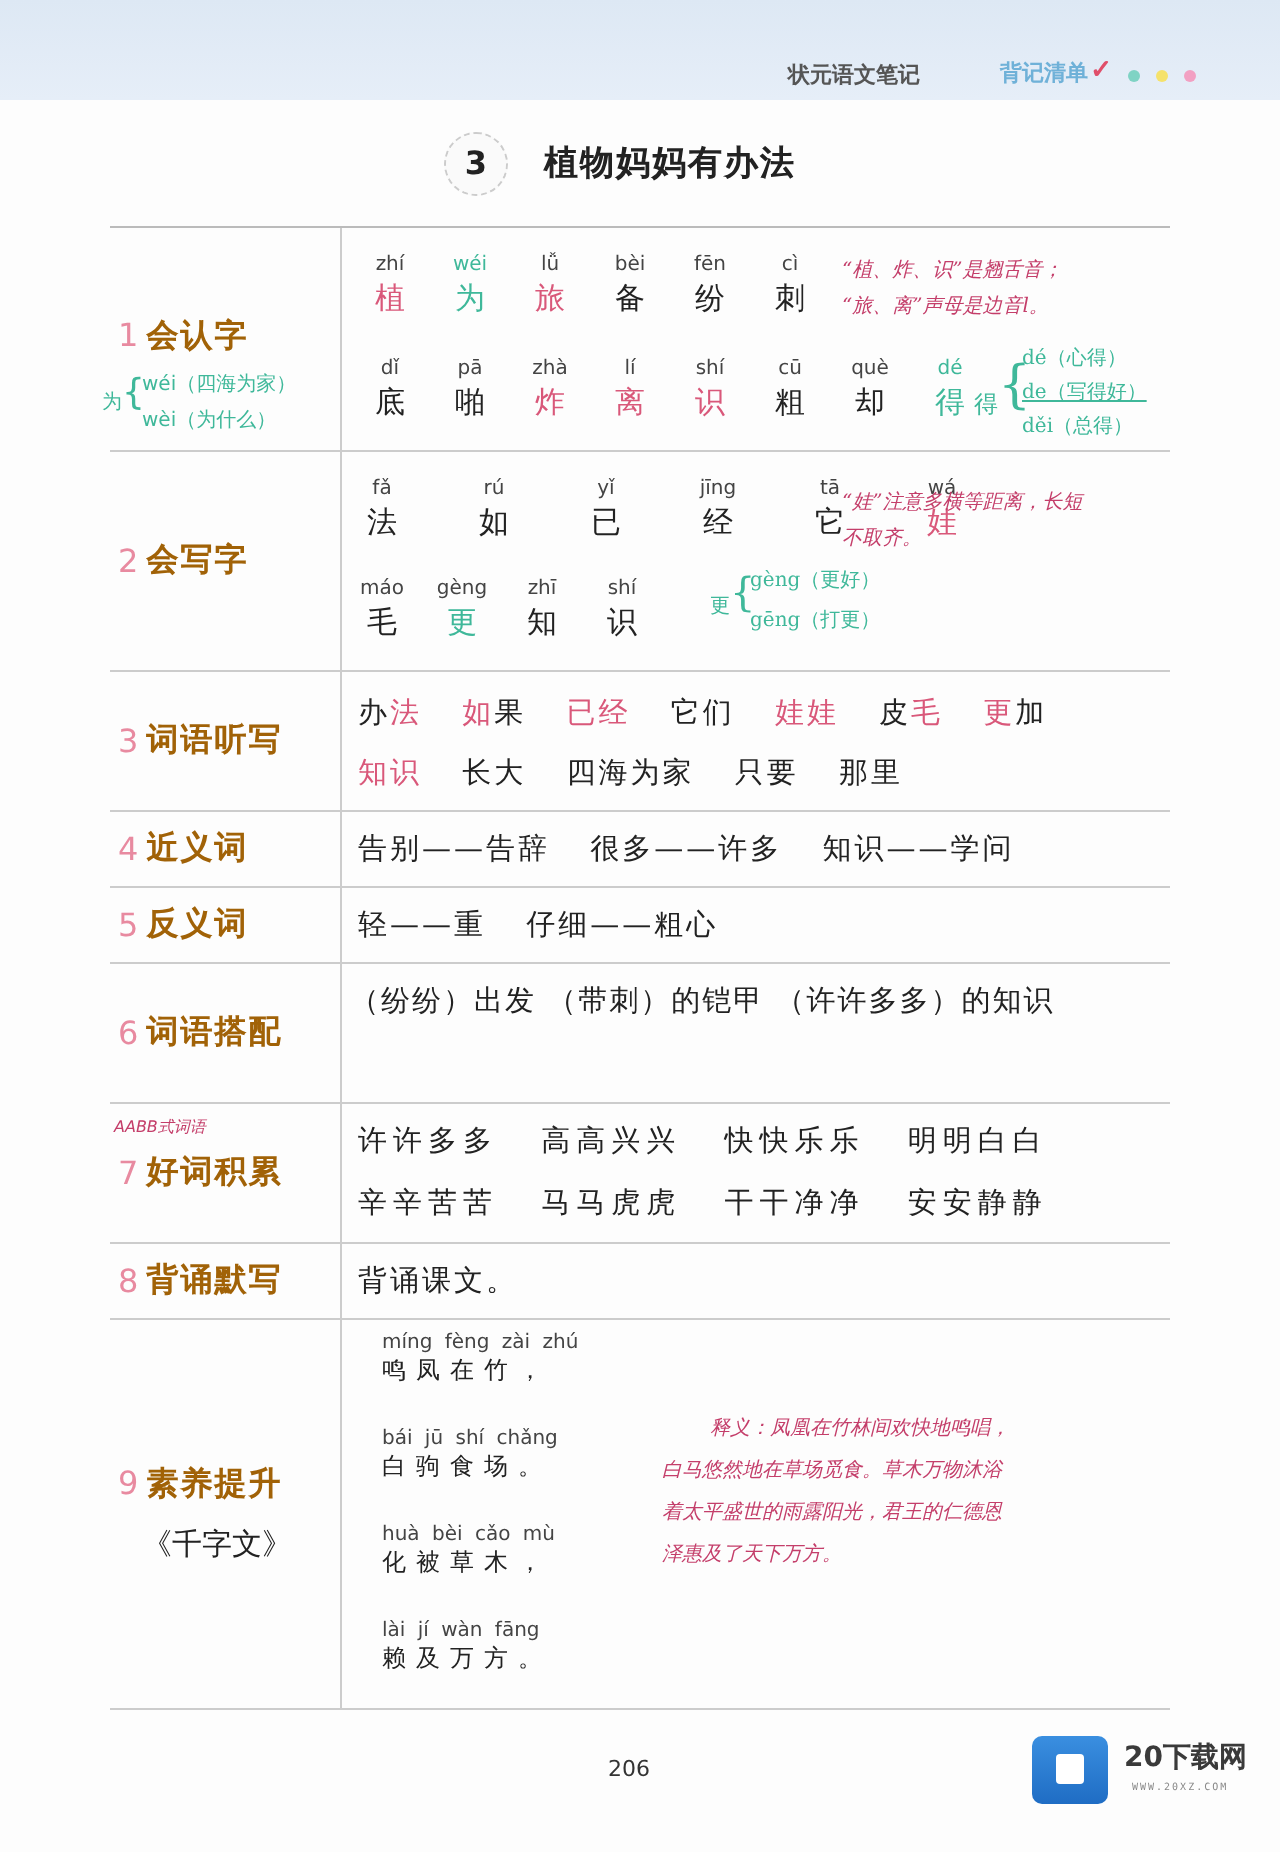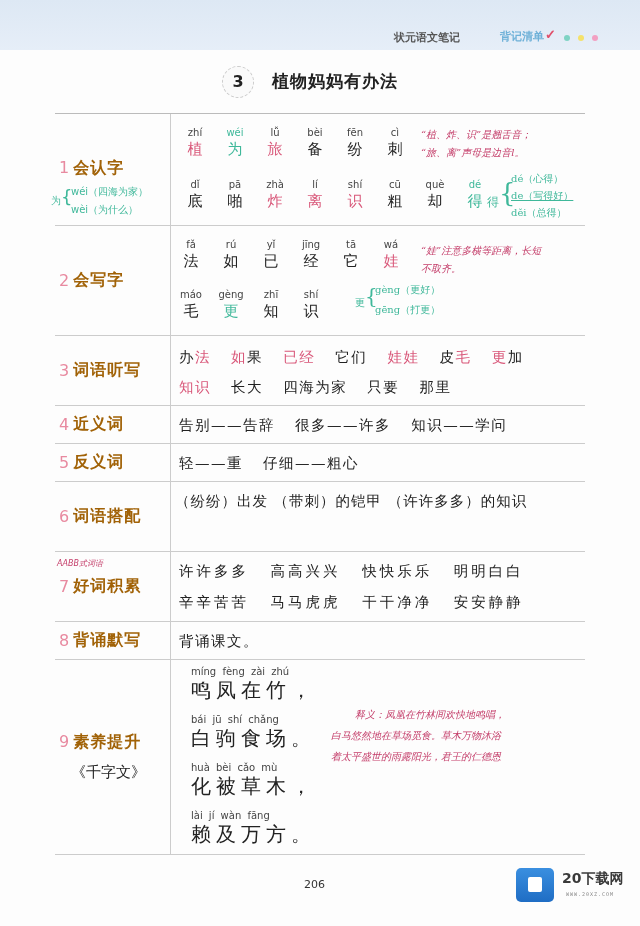--- a/index.html
+++ b/index.html
@@ -37,21 +37,21 @@
   .red { color: #d9587a; }
   .green { color: #3fb89a; }
   .note-red { font-size: 10px; color: #c43e6a; font-style: italic; }
   .note-green { font-size: 10px; color: #3fb89a; }
 
   .line { font-size: 14.5px; letter-spacing: 1.5px; white-space: nowrap; }
   .gap { display: inline-block; width: 14px; }
 
   .poem-line { position: absolute; left: 20px; }
   .poem-py { font-family: "DejaVu Sans", sans-serif; font-size: 10px; color: #444; word-spacing: 3px; }
-  .poem-hz { font-size: 20px; letter-spacing: 5px; }
+  .poem-hz { font-size: 12px; letter-spacing: 5px; }
 
   .footer-page { position: absolute; left: 304px; top: 878px; font-family: "DejaVu Sans", sans-serif;
     font-size: 11px; color: #333; }
   .watermark { position: absolute; left: 514px; top: 866px; width: 120px; height: 40px; }
   .wm-box { position: absolute; left: 2px; top: 2px; width: 38px; height: 34px; border-radius: 5px;
     background: linear-gradient(#3a8fe0, #1f6dc4); }
   .wm-cube { position: absolute; left: 12px; top: 9px; width: 14px; height: 15px; background: #fff; border-radius: 2px; }
   .wm-name { position: absolute; left: 48px; top: 4px; font-family: "DejaVu Sans", sans-serif; font-weight: bold;
     font-size: 14px; color: #3a3a3a; }
   .wm-url { position: absolute; left: 52px; top: 25px; font-family: "DejaVu Sans Mono", monospace; font-size: 5px;
@@ -160,21 +160,21 @@
       </div>
     </div>
   </div>
 
   <div class="row" style="height:110px;">
     <div class="label">
       <span class="num">2</span>
       <span class="txt">会写字</span>
     </div>
     <div class="content">
-      <div class="py-grid" style="left:0;top:12px;">
+      <div class="py-grid" style="left:0;top:12px;gap:16px;">
         <div class="py-cell">
             <div class="py">fǎ</div>
             <div class="hz">法</div>
           </div>
         <div class="py-cell">
             <div class="py">rú</div>
             <div class="hz">如</div>
           </div>
         <div class="py-cell">
             <div class="py">yǐ</div>
@@ -340,20 +340,21 @@
         <div class="poem-hz">化被草木，</div>
       </div>
       <div class="poem-line" style="top:150px;">
         <div class="poem-py">lài jí wàn fāng</div>
         <div class="poem-hz">赖及万方。</div>
       </div>
       <div style="position:absolute;left:160px;top:44px;width:250px;">
         <div class="note-red" style="line-height:21px;padding-left:24px;">释义：凤凰在竹林间欢快地鸣唱，</div>
         <div class="note-red" style="line-height:21px;">白马悠然地在草场觅食。草木万物沐浴</div>
         <div class="note-red" style="line-height:21px;">着太平盛世的雨露阳光，君王的仁德恩</div>
+        <div class="note-red" style="line-height:21px;">泽惠及了天下万方。</div>
       </div>
     </div>
   </div>
 </div>
 
 <div class="footer-page">206</div>
 
 <div class="watermark">
   <div class="wm-box">
       <div class="wm-cube"></div>

